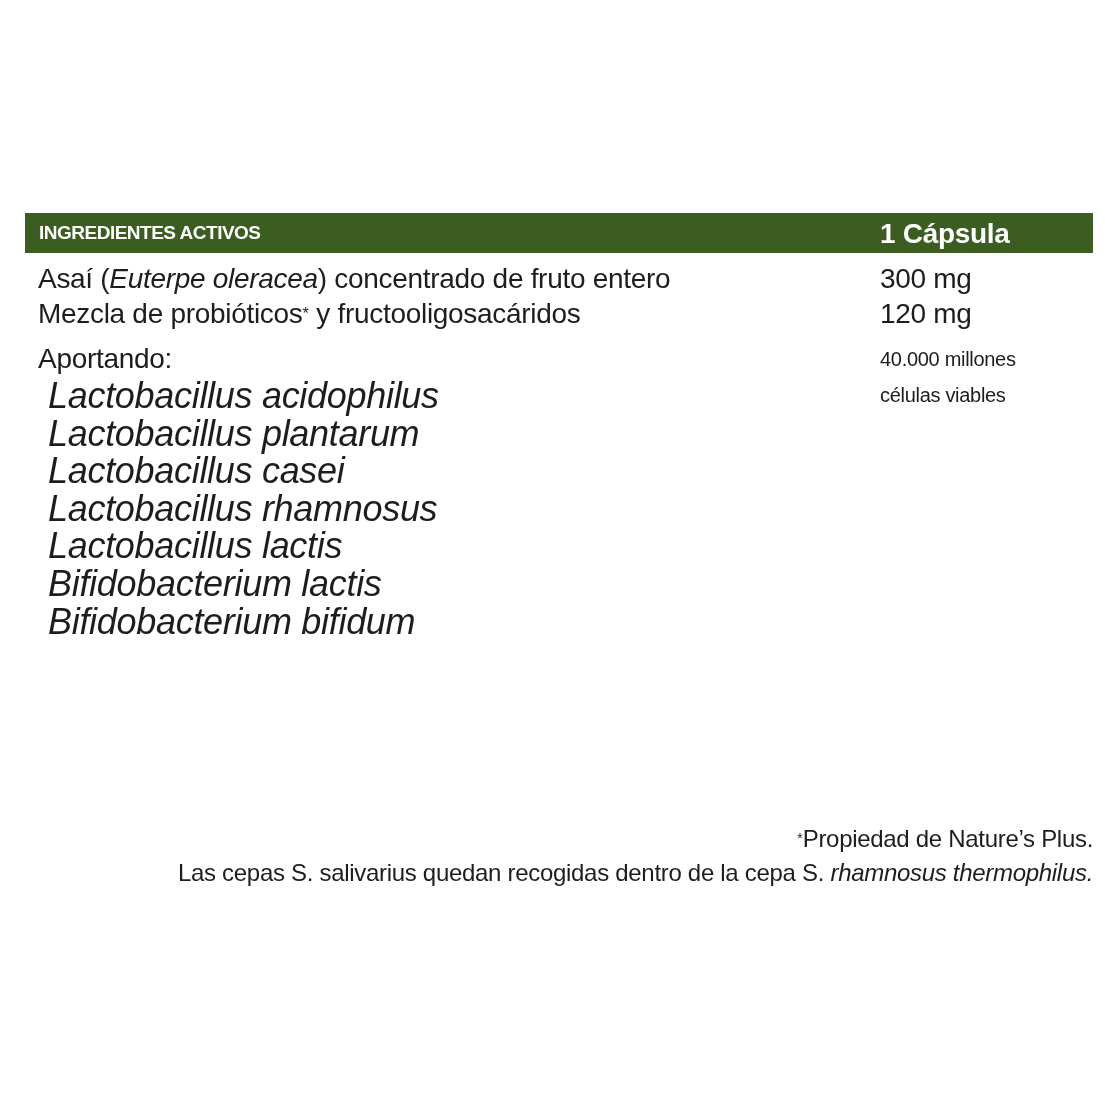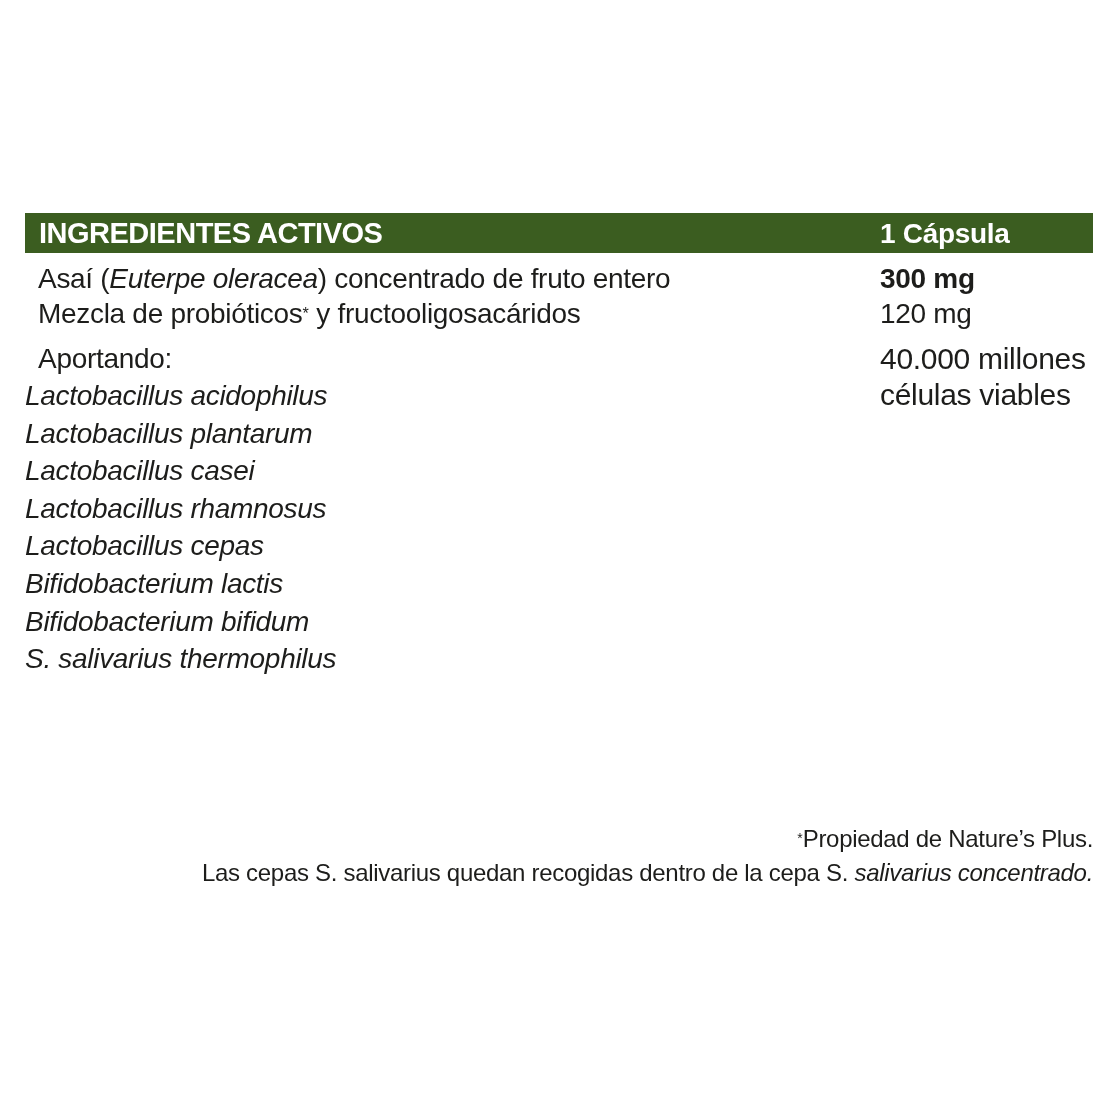--- a/index.html
+++ b/index.html
@@ -24,21 +24,21 @@
   }
   .header-title {
     position: absolute;
     left: 14px;
     top: 0;
     height: 40px;
     display: flex;
     align-items: center;
     color: #ffffff;
     font-weight: bold;
-    font-size: 29px;
+    font-size: 19px;
     letter-spacing: -0.5px;
     white-space: nowrap;
   }
   .header-serving {
     position: absolute;
     left: 855px;
     top: 0;
     height: 41px;
     display: flex;
     align-items: center;
@@ -62,30 +62,30 @@
     font-size: 58%;
     vertical-align: top;
     position: relative;
     top: -1px;
     letter-spacing: 0;
   }
   .amount-block {
     position: absolute;
     left: 880px;
     top: 341px;
-    font-size: 30px;
+    font-size: 20px;
     line-height: 36px;
     letter-spacing: -0.3px;
     white-space: nowrap;
   }
   .strain-list {
     position: absolute;
-    left: 25px;
+    left: 48px;
     top: 377px;
-    font-size: 28px;
+    font-size: 36px;
     line-height: 37.6px;
     letter-spacing: -0.3px;
     font-style: italic;
     white-space: nowrap;
   }
   .footnote {
     position: absolute;
     right: 12px;
     text-align: center;
     font-size: 24px;
@@ -102,44 +102,43 @@
 <div class="canvas" style="color: rgb(29, 29, 27);">
 
   <div class="header-bar" id="headerBar" style="background: rgb(59, 93, 32);">
     <div class="header-title">INGREDIENTES ACTIVOS</div>
     <div class="header-serving">1 Cápsula</div>
   </div>
 
   <div class="line name-col" style="top:261px;">
     <span>Asaí (</span><span class="italic">Euterpe oleracea</span><span>) concentrado de fruto entero</span>
   </div>
-  <div class="line amount-col" style="top:261px;font-weight:bold;">300 mg</div>
+  <div class="line amount-col" style="top:261px;">300 mg</div>
 
   <div class="line name-col" style="top:296px;">
     <span>Mezcla de probióticos</span><sup class="marker">*</sup><span> y fructooligosacáridos</span>
   </div>
   <div class="line amount-col" style="top:296px;">120 mg</div>
 
   <div class="line name-col" style="top:341px;">Aportando:</div>
   <div class="amount-block">
     <div>40.000 millones</div>
     <div>células viables</div>
   </div>
 
   <div class="strain-list">
     <div>Lactobacillus acidophilus</div>
     <div>Lactobacillus plantarum</div>
     <div>Lactobacillus casei</div>
     <div>Lactobacillus rhamnosus</div>
-    <div>Lactobacillus cepas</div>
+    <div>Lactobacillus lactis</div>
     <div>Bifidobacterium lactis</div>
     <div>Bifidobacterium bifidum</div>
-    <div>S. salivarius thermophilus</div>
   </div>
 
   <div class="footnote footnote-1">
     <sup class="marker">*</sup><span>Propiedad de Nature’s Plus.</span>
   </div>
   <div class="footnote footnote-2">
-    <span>Las cepas S. salivarius quedan recogidas dentro de la cepa S. </span><span class="italic">salivarius concentrado.</span>
+    <span>Las cepas S. salivarius quedan recogidas dentro de la cepa S. </span><span class="italic">rhamnosus thermophilus.</span>
   </div>
 
 </div>
 
 </body></html>

